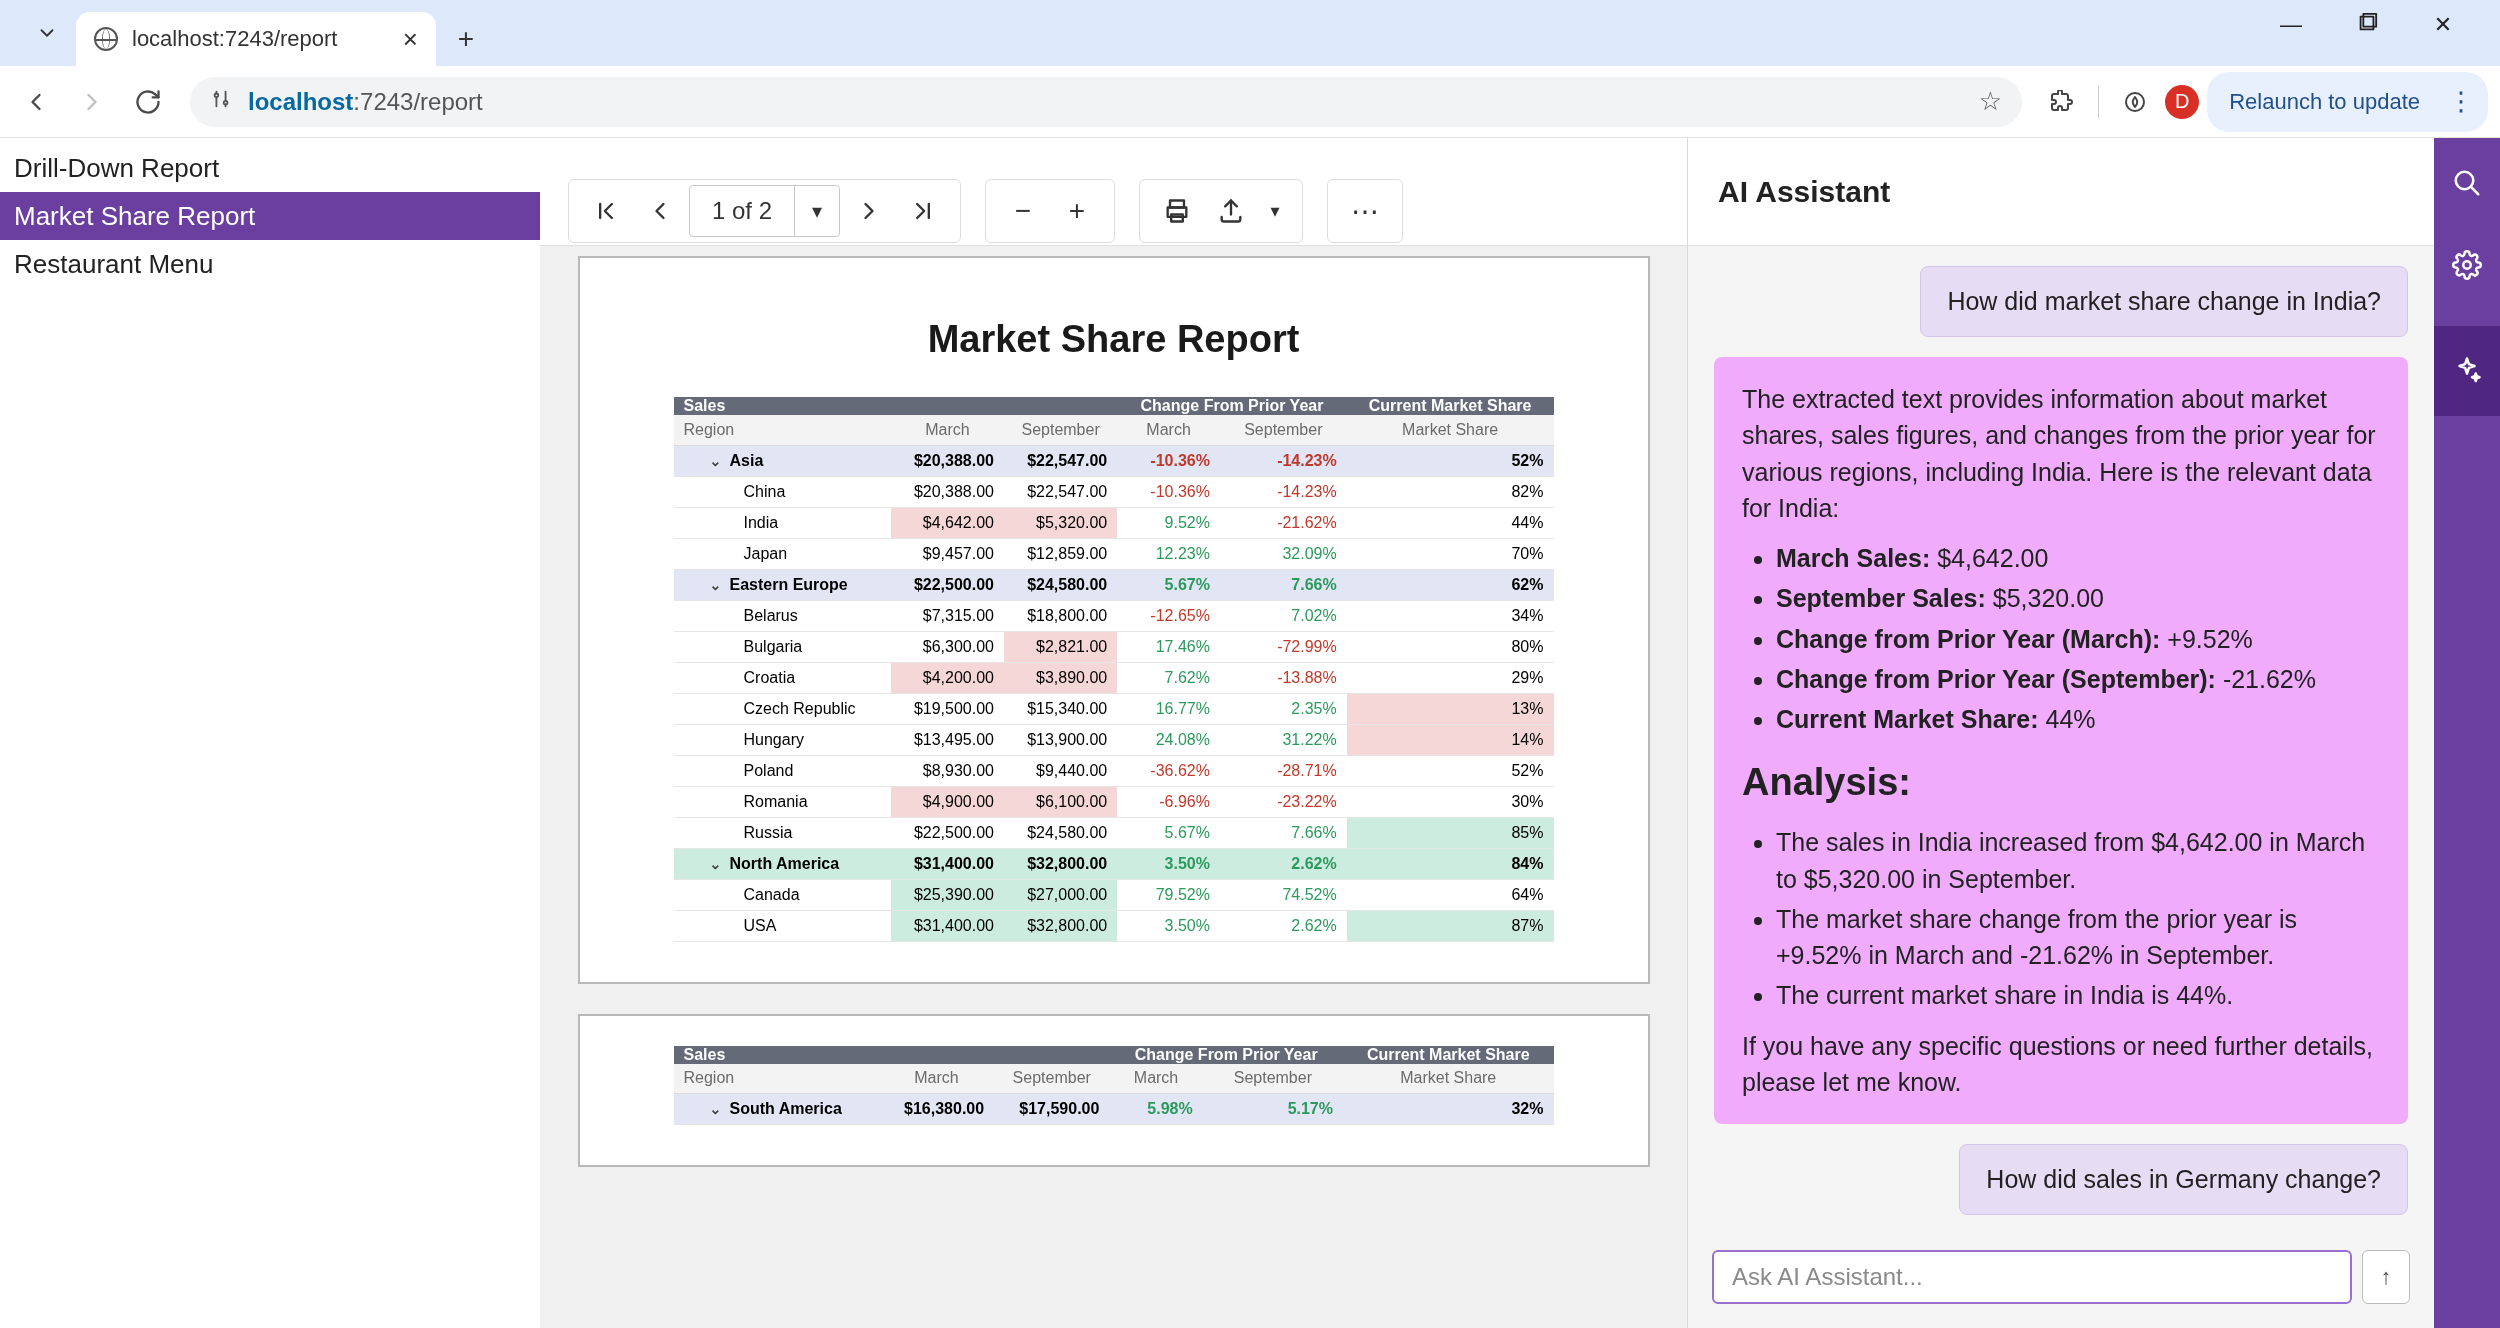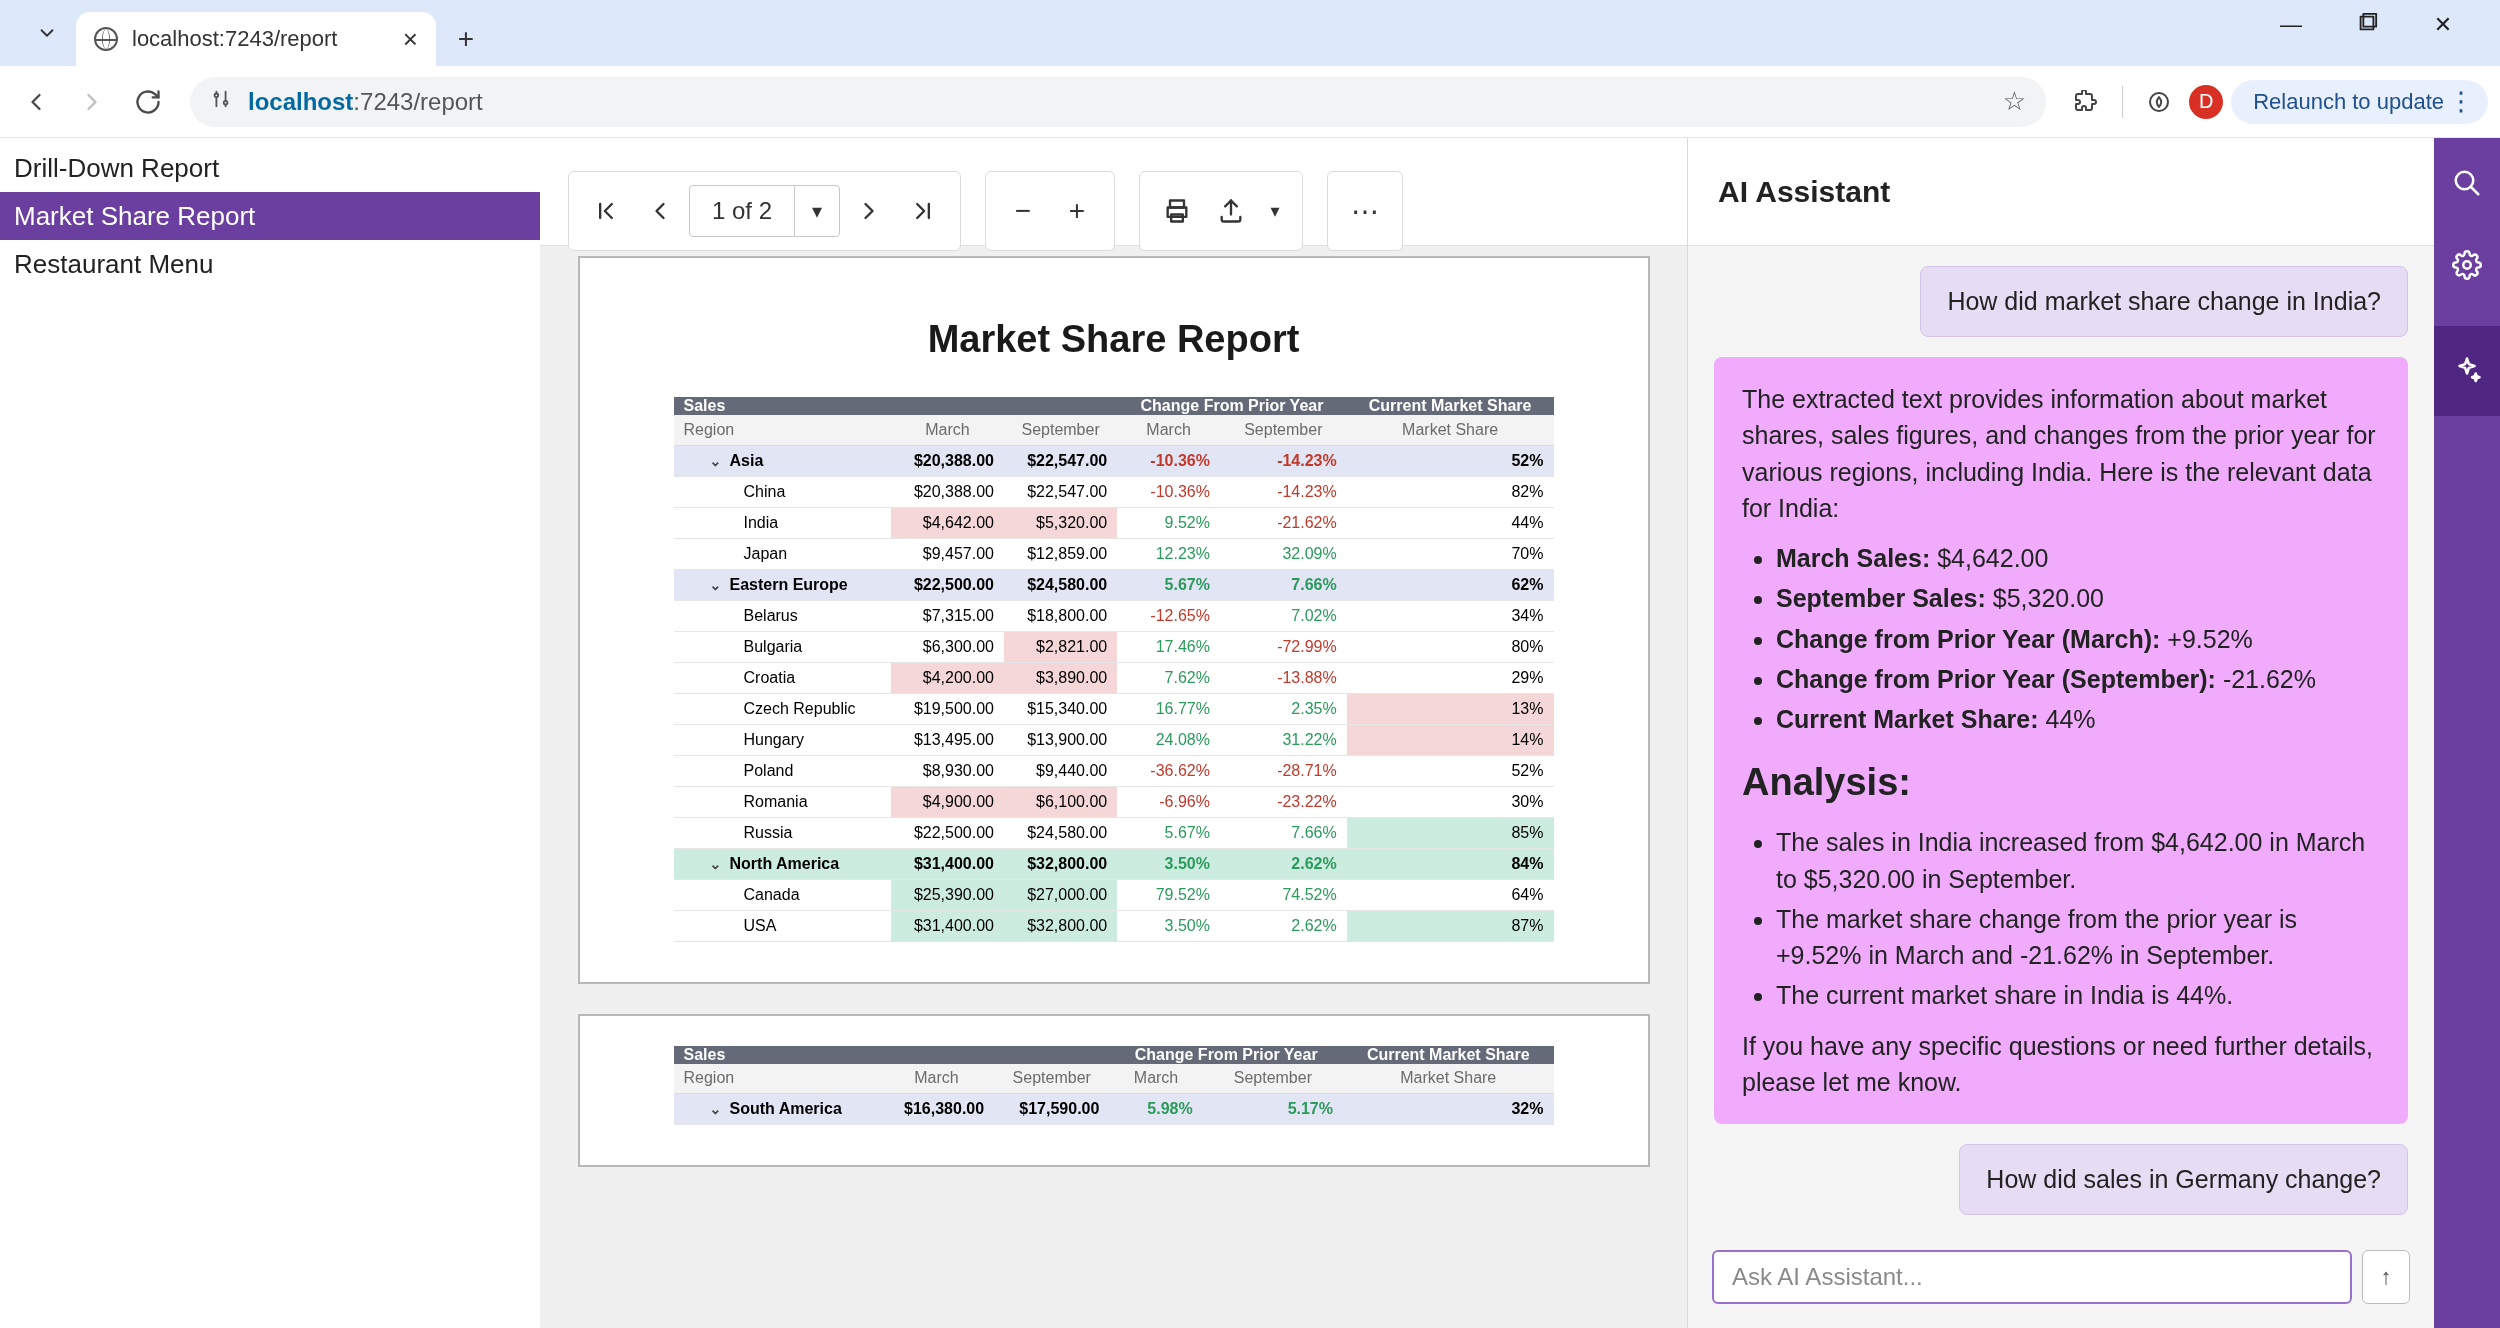--- a/index.html
+++ b/index.html
@@ -23,32 +23,32 @@
   .nav-btn { width:48px; height:48px; display:flex; align-items:center; justify-content:center; font-size:28px; color:#4a4a4a; cursor:pointer; border-radius:24px; }
   .nav-btn.disabled { opacity:.35; cursor:default; }
   .url-field { flex:1; height:50px; background:#f1f3f4; border-radius:25px; display:flex; align-items:center; padding:0 20px; gap:16px; margin:0 10px; }
   .site-icon { font-size:22px; color:#555; }
   .url-text { font-size:24px; color:#555; }
   .url-text b { color:#0369a1; font-weight:600; }
   .star { margin-left:auto; font-size:26px; color:#555; cursor:pointer; }
   .ext-icon { width:44px; height:44px; display:flex; align-items:center; justify-content:center; font-size:24px; color:#444; cursor:pointer; }
   .sep { width:1px; height:32px; background:#ccc; margin:0 6px; }
   .avatar-d { width:34px; height:34px; border-radius:50%; background:#d93025; color:#fff; font-size:20px; font-weight:500; display:flex; align-items:center; justify-content:center; cursor:pointer; }
-  .relaunch { background:#e8f0fe; color:#20508d; font-size:22px; height:44px; border-radius:22px; padding:0 16px 0 22px; display:flex; align-items:center; gap:4px; cursor:pointer; border:none; }
+  .relaunch { background:#e8f0fe; color:#20508d; font-size:22px; height:60px; border-radius:22px; padding:0 16px 0 22px; display:flex; align-items:center; gap:28px; cursor:pointer; border:none; }
   .relaunch .dots { font-size:26px; letter-spacing:-2px; }
 
   
   .page { flex:1; display:flex; min-height:0; }
   .sidebar { width:540px; background:#fff; padding-top:6px; }
   .sb-item { height:48px; display:flex; align-items:center; padding:0 14px; font-size:26px; color:#222; cursor:pointer; }
   .sb-item.active { background:#6b3fa0; color:#fff; }
 
   .report-area { flex:1; min-width:0; background:#f0f0f0; display:flex; flex-direction:column; border-right:1px solid #d9d9d9; }
   .report-toolbar { height:108px; background:#fff; border-bottom:1px solid #e0e0e0; display:flex; align-items:center; padding:0 28px; gap:24px; }
-  .tb-group { height:80px; background:#fff; border:1px solid #dcdcdc; border-radius:6px; display:flex; align-items:center; padding:0 12px; gap:4px;margin-top:39px; }
+  .tb-group { height:64px; background:#fff; border:1px solid #dcdcdc; border-radius:6px; display:flex; align-items:center; padding:0 12px; gap:4px;margin-top:39px; }
   .tb-btn { width:50px; height:50px; display:flex; align-items:center; justify-content:center; font-size:28px; color:#333; cursor:pointer; }
   .page-select { height:52px; border:1px solid #c8c8c8; border-radius:4px; display:flex; align-items:center; }
   .page-select span { padding:0 22px; font-size:24px; color:#333; }
   .page-select .caret { width:44px; border-left:1px solid #c8c8c8; height:100%; display:flex; align-items:center; justify-content:center; font-size:20px; cursor:pointer; }
 
   .report-canvas { flex:1; overflow:auto; padding:10px 20px; }
   .doc-page { background:#fff; border:2px solid #b8b8b8; margin:0 auto 30px auto; width:1072px; padding:60px 36px 40px; }
   .doc-title { text-align:center; font-size:38px; font-weight:700; color:#1a1a1a; margin-bottom:36px; }
 
   table.report { width:880px; margin:0 auto; border-collapse:collapse; font-size:16px; }

